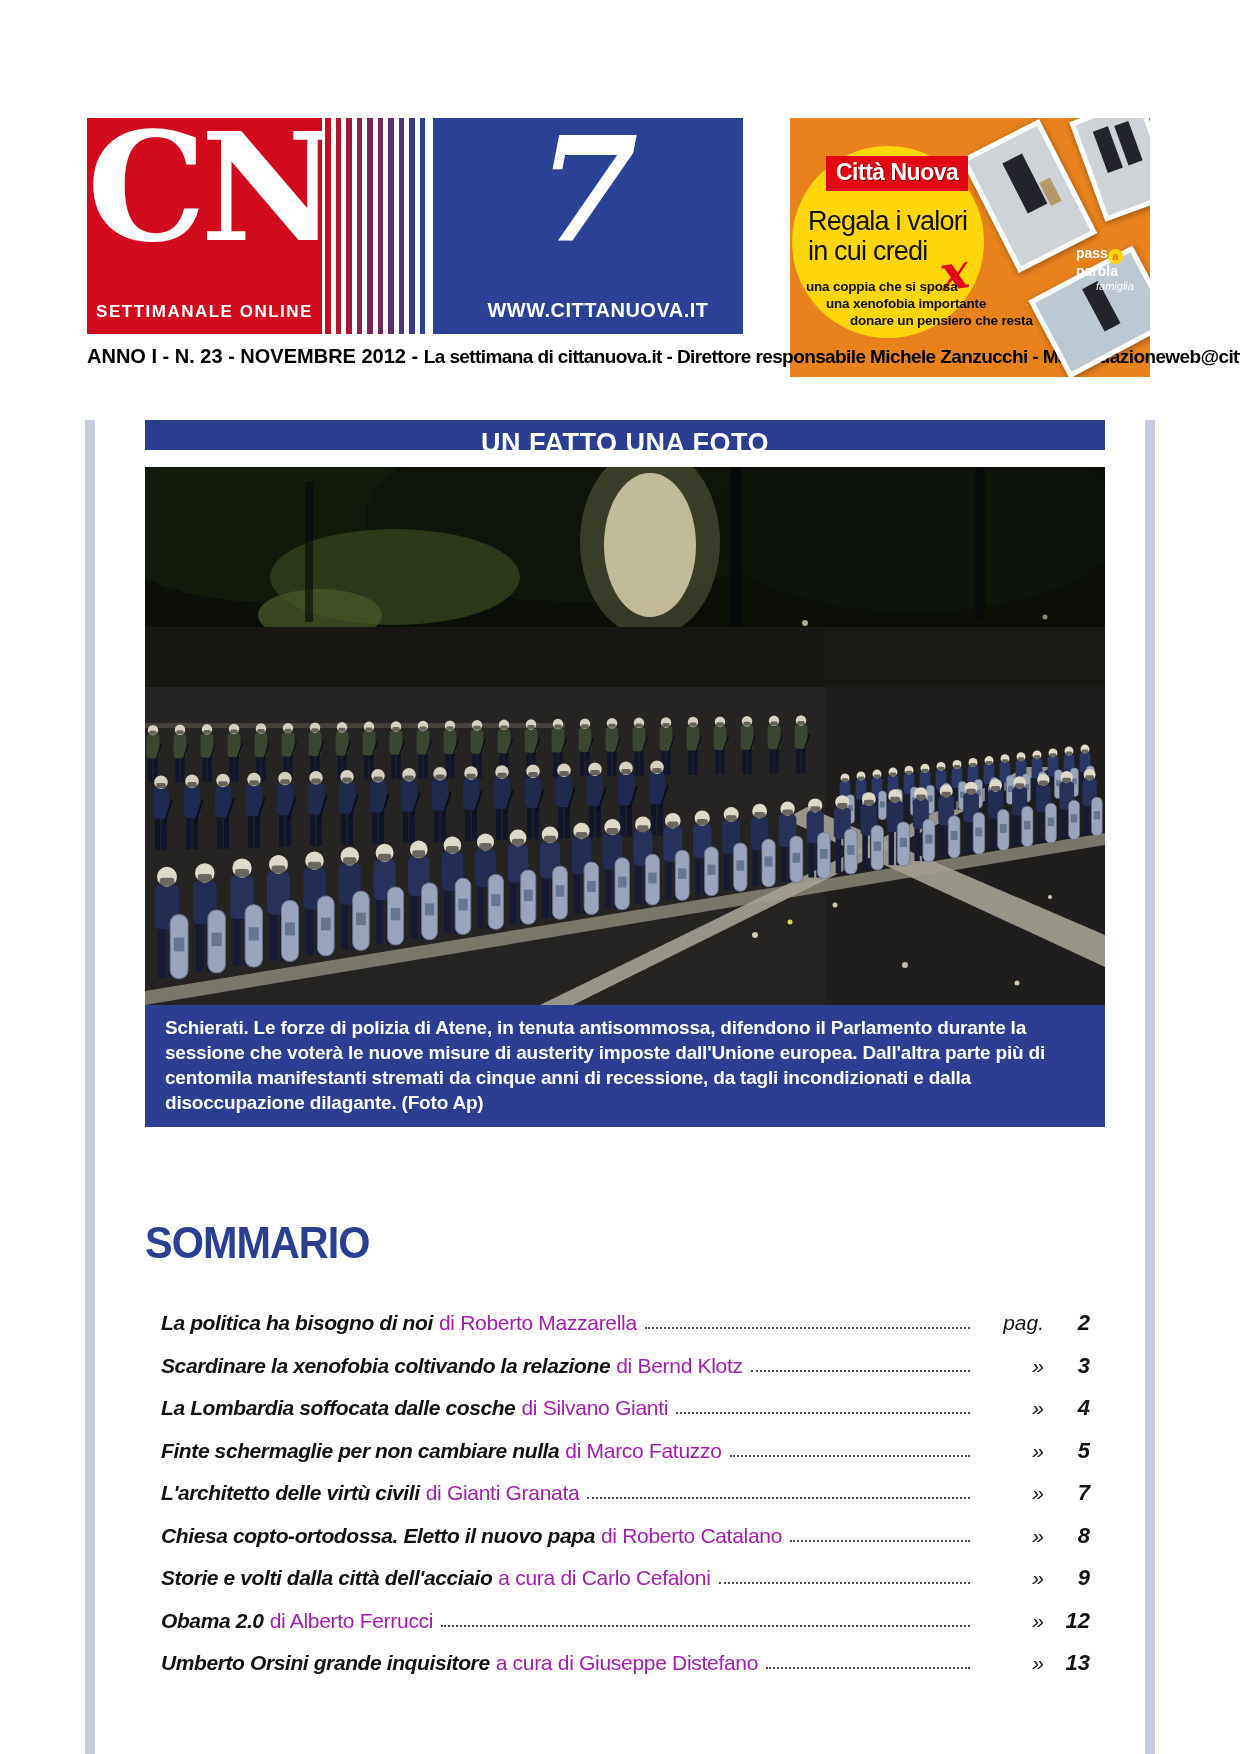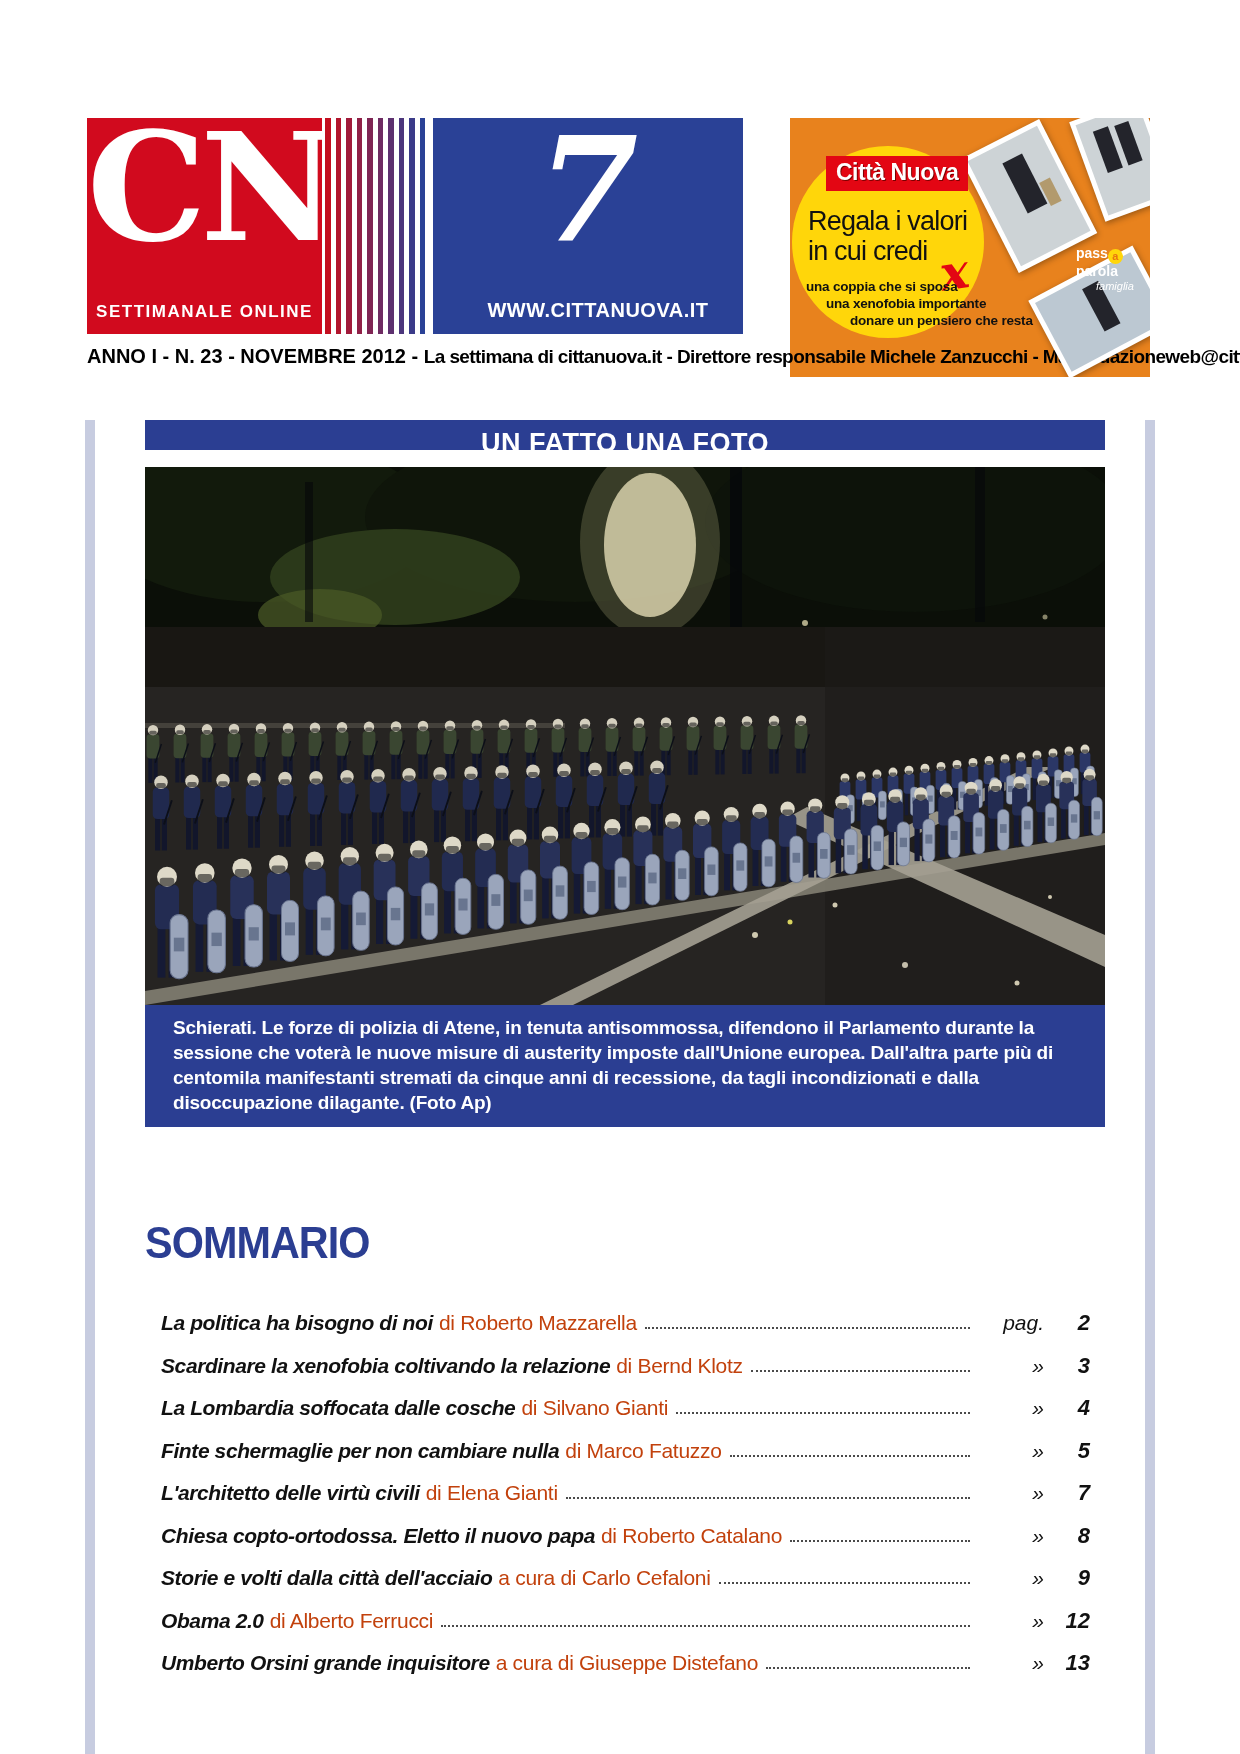--- a/index.html
+++ b/index.html
@@ -62,32 +62,32 @@
                color:#000; font-size:20px; font-weight:bold; }
   .info-line .cond { font-size:19px; letter-spacing:-0.6px; }
 
   
   .feature-bar { position:absolute; left:145px; top:420px; width:960px; height:30px;
                  background:var(--panel-blue,#2b3e92); color:#fff; text-align:center;
                  line-height:47px; font-weight:bold; font-size:27px; letter-spacing:0.5px; }
   .photo { position:absolute; left:145px; top:467px; width:960px; height:538px; background:#0b0f08; }
   .photo svg { display:block; width:100%; height:100%; }
   .caption { position:absolute; left:145px; top:1005px; width:960px; min-height:112px;
-             background:var(--panel-blue,#2b3e92); color:#fff; padding:10px 38px 12px 28px;
+             background:var(--panel-blue,#2b3e92); color:#fff; padding:10px 38px 12px 20px;
              font-weight:bold; font-size:19px; line-height:25px; letter-spacing:-0.2px; }
 
   
   .sommario-title { position:absolute; left:145px; top:1218px; color:var(--panel-blue,#2b3e92);
                     font-weight:bold; font-size:44px; letter-spacing:-1px;
                     transform:scaleX(0.94); transform-origin:left; }
   .toc { position:absolute; left:145px; top:1312px; width:945px; }
   .toc-row { display:flex; align-items:flex-end; margin-bottom:20.5px; cursor:pointer;
              font-size:21px; line-height:22px; color:#111;margin-left:16px; }
   .toc-title { font-weight:bold; font-style:italic; white-space:nowrap; letter-spacing:-0.4px; }
-  .toc-byline { margin-left:6px; white-space:nowrap; letter-spacing:-0.3px; color:#c2410c; }
+  .toc-byline { margin-left:6px; white-space:nowrap; letter-spacing:-0.3px; color:#a21caf; }
   .toc-leader { flex:1; border-bottom:2.5px dotted #4a4a4a; margin:0 8px 5px 8px; height:2px; }
   .toc-ref { width:66px; text-align:right; font-weight:normal; font-style:italic; }
   .toc-page { width:46px; text-align:right; font-weight:bold; font-style:italic; font-size:22px; }
 </style>
 </head>
 <body>
 
 <div class="page">
 
   <div class="side-strip left"></div>
@@ -333,21 +333,21 @@
     </div>
     <div class="toc-row">
       <span class="toc-title">Finte schermaglie per non cambiare nulla</span>
       <span class="toc-byline">di Marco Fatuzzo</span>
       <span class="toc-leader"></span>
       <span class="toc-ref">»</span>
       <span class="toc-page">5</span>
     </div>
     <div class="toc-row">
       <span class="toc-title">L'architetto delle virtù civili</span>
-      <span class="toc-byline">di Elena Gianti</span>
+      <span class="toc-byline">di Gianti Granata</span>
       <span class="toc-leader"></span>
       <span class="toc-ref">»</span>
       <span class="toc-page">7</span>
     </div>
     <div class="toc-row">
       <span class="toc-title">Chiesa copto-ortodossa. Eletto il nuovo papa</span>
       <span class="toc-byline">di Roberto Catalano</span>
       <span class="toc-leader"></span>
       <span class="toc-ref">»</span>
       <span class="toc-page">8</span>

